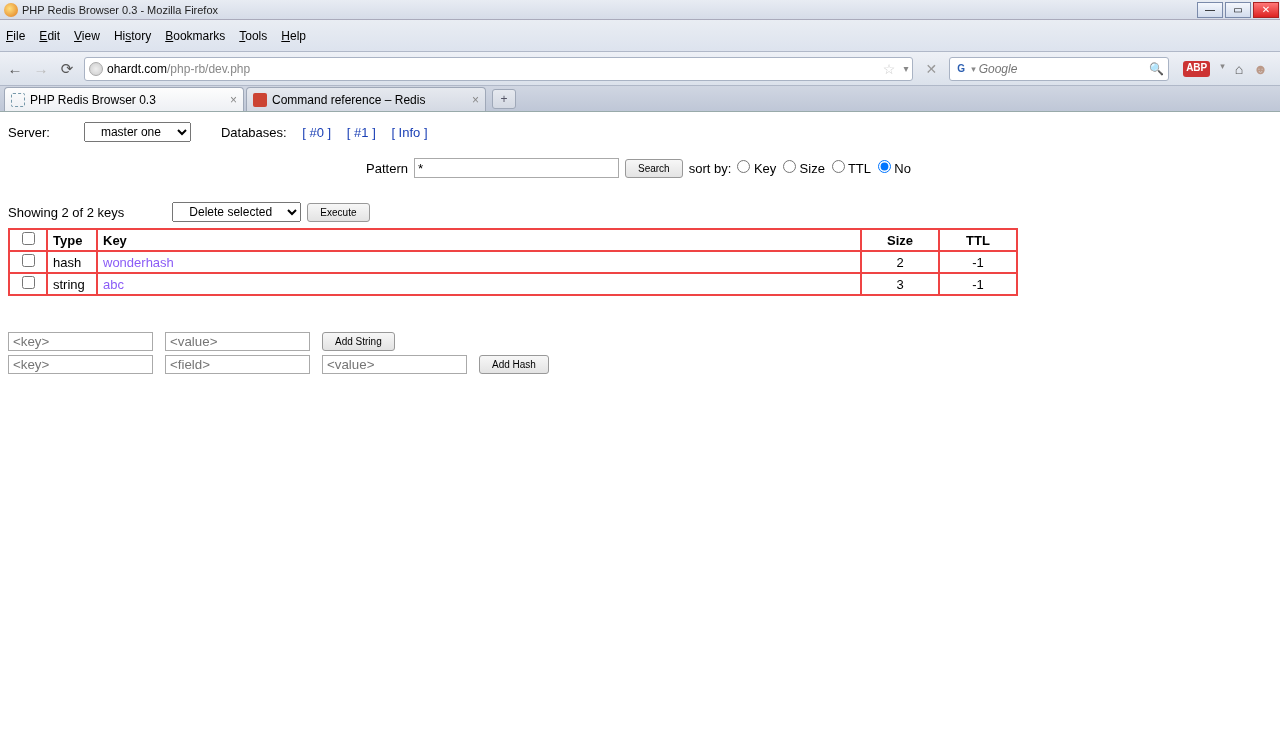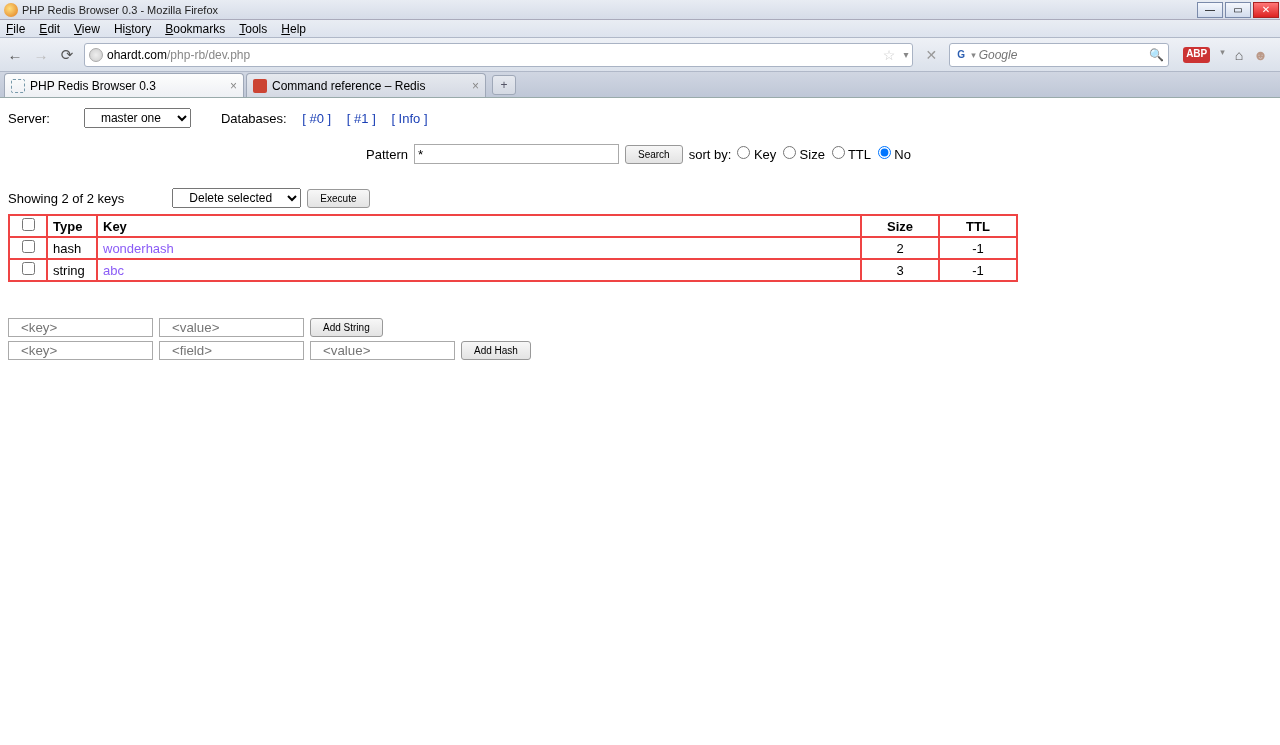--- a/index.html
+++ b/index.html
@@ -7,21 +7,21 @@
 
 
 .titlebar { background: linear-gradient(#e8ecf3, #d6dce8); height: 20px; display: flex; align-items: center; border-bottom: 1px solid #aab; }
 .titlebar .ff-icon { width: 14px; height: 14px; margin: 0 4px; border-radius: 50%; background: radial-gradient(circle at 40% 40%, #ffdf7f, #e07a1c); }
 .titlebar .title { font-size: 11px; color: #222; }
 .titlebar .wincontrols { margin-left: auto; display: flex; }
 .titlebar .winbtn { width: 26px; height: 16px; margin: 2px 1px; border: 1px solid #7a8aaa; background: linear-gradient(#f4f7fd,#d2dced); display: flex; justify-content: center; align-items: center; font-size: 10px; cursor: pointer; }
 .titlebar .winbtn.close { background: linear-gradient(#f77,#d22); color: #fff; border-color: #a22; }
 
 
-.menubar { background: linear-gradient(#e9edf3,#dde3ee); height: 18px; display: flex; align-items: center; padding-left: 6px; border-bottom: 1px solid #b0b8c8; }
+.menubar { background: linear-gradient(#e9edf3,#dde3ee); height: 32px; display: flex; align-items: center; padding-left: 6px; border-bottom: 1px solid #b0b8c8; }
 .menubar span { margin-right: 14px; cursor: pointer; }
 .menubar span u { text-decoration: underline; }
 
 
 .navbar { background: linear-gradient(#eef1f6,#dbe1eb); height: 34px; display: flex; align-items: center; padding: 0 6px; border-bottom: 1px solid #b0b8c8; gap: 8px; }
 .nav-icon { width: 18px; height: 18px; display:flex; justify-content:center; align-items:center; color:#555; cursor:pointer; font-size: 15px; }
 .nav-icon.disabled { color:#bbb; cursor: default;}
 .urlbar { flex: 1; background: #fff; border: 1px solid #a9b3c4; border-radius: 3px; height: 24px; display:flex; align-items:center; padding: 0 4px; }
 .urlbar .globe { width: 14px; height:14px; border-radius:50%; background: radial-gradient(#eee,#ccc); border:1px solid #aaa; margin-right:4px;}
 .urlbar .domain { color:#000; }
@@ -59,21 +59,21 @@
 .sortby label { margin-right: 3px; }
 .showing-row { margin-top: 24px; }
 table.keys { border-collapse: collapse; margin-top: 6px; width: 1010px;}
 table.keys th, table.keys td { border:2px solid #ef4444; padding:2px 5px; text-align:left; font-size:13px;}
 table.keys th { font-weight: bold; }
 table.keys .chkcol { width:38px; text-align:center;}
 table.keys .typecol { width:50px;}
 table.keys .sizecol, table.keys .ttlcol { width:78px; text-align:center;}
 table.keys td a { color:#8b5cf6; text-decoration:none; cursor:pointer;}
 .addforms { margin-top: 36px; }
-.addforms input[type=text]{ width:145px; height:19px; border:1px solid #aaa; padding:1px 12px; }
+.addforms input[type=text]{ width:145px; height:19px; border:1px solid #aaa; padding:1px 4px; margin-right:6px;}
 .addforms .row { margin-bottom: 4px; }
 </style>
 </head>
 <body>
 
 <div class="titlebar">
   <div class="ff-icon"></div>
   <div class="title">PHP Redis Browser 0.3 - Mozilla Firefox</div>
   <div class="wincontrols">
     <div class="winbtn">—</div>

